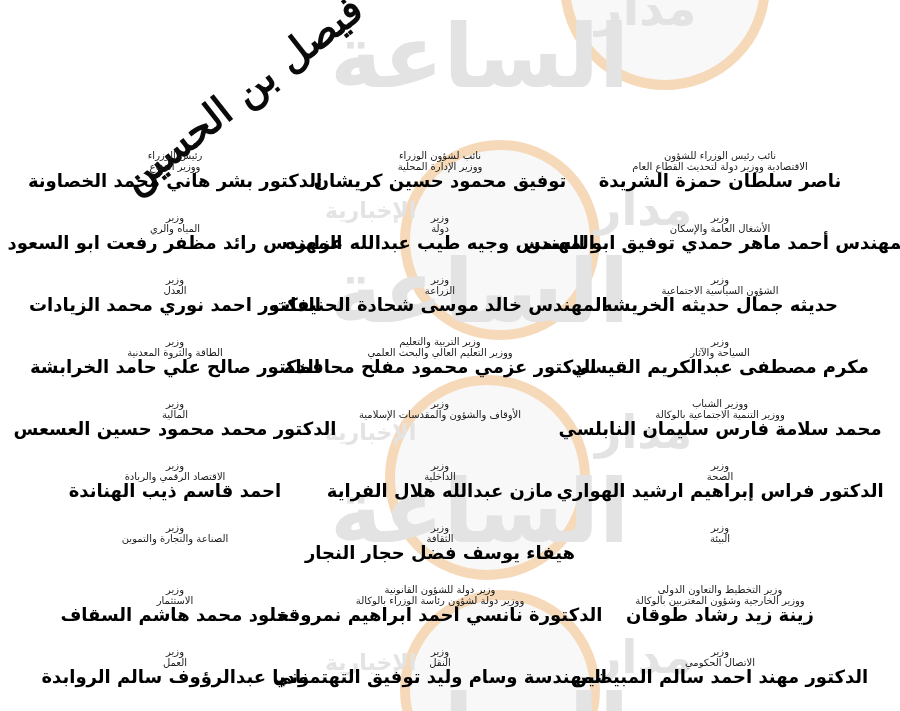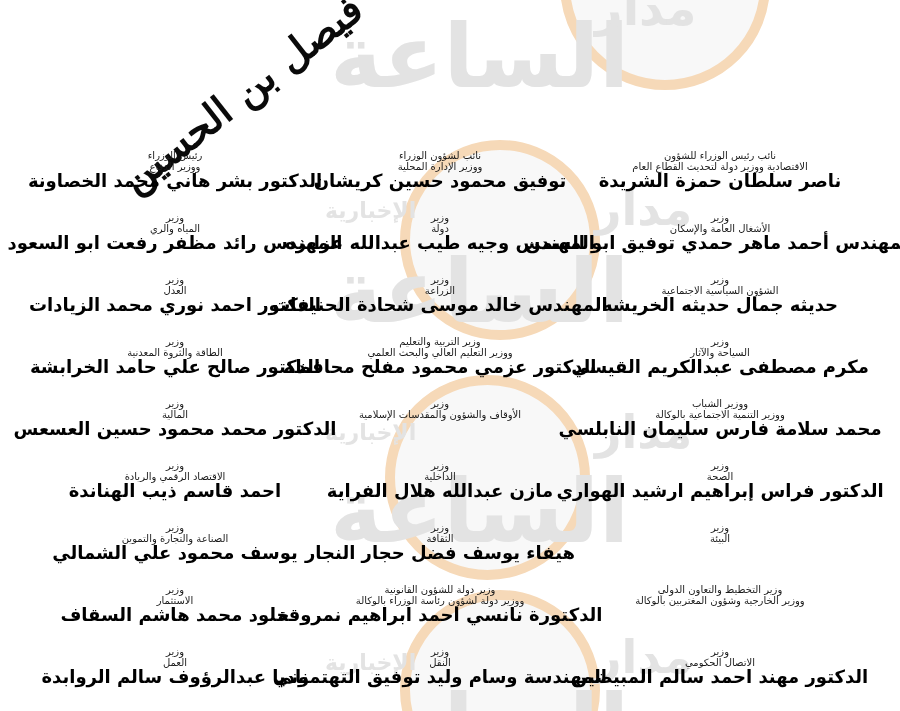--- a/index.html
+++ b/index.html
@@ -160,25 +160,25 @@
       <div class="title">البيئة</div>
     </div>
     <div class="entry">
       <div class="title">وزير</div>
       <div class="title">الثقافة</div>
       <div class="name">هيفاء يوسف فضل حجار النجار</div>
     </div>
     <div class="entry">
       <div class="title">وزير</div>
       <div class="title">الصناعة والتجارة والتموين</div>
-      <div class="name">يوسف محمود علي الشمالي</div>
     </div>
     <div class="entry">
       <div class="title">وزير التخطيط والتعاون الدولي</div>
       <div class="title">ووزير الخارجية وشؤون المغتربين بالوكالة</div>
+      <div class="name">زينة زيد رشاد طوقان</div>
     </div>
     <div class="entry">
       <div class="title">وزير دولة للشؤون القانونية</div>
       <div class="title">ووزير دولة لشؤون رئاسة الوزراء بالوكالة</div>
       <div class="name">الدكتورة نانسي احمد ابراهيم نمروقة</div>
     </div>
     <div class="entry">
       <div class="title">وزير</div>
       <div class="title">الاستثمار</div>
       <div class="name">خلود محمد هاشم السقاف</div>

